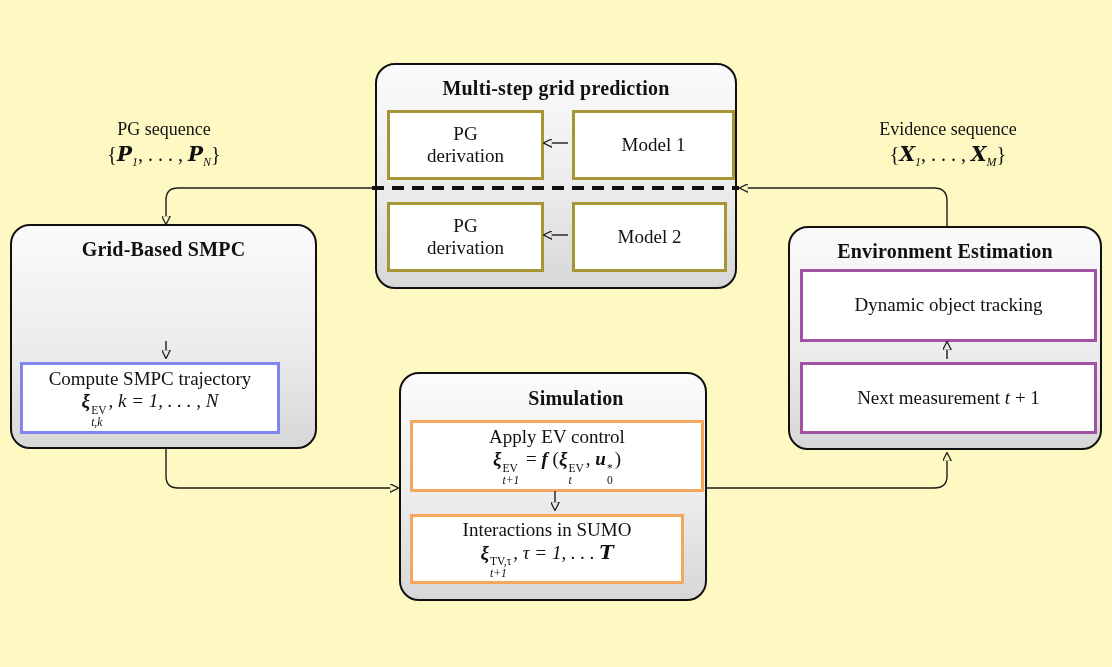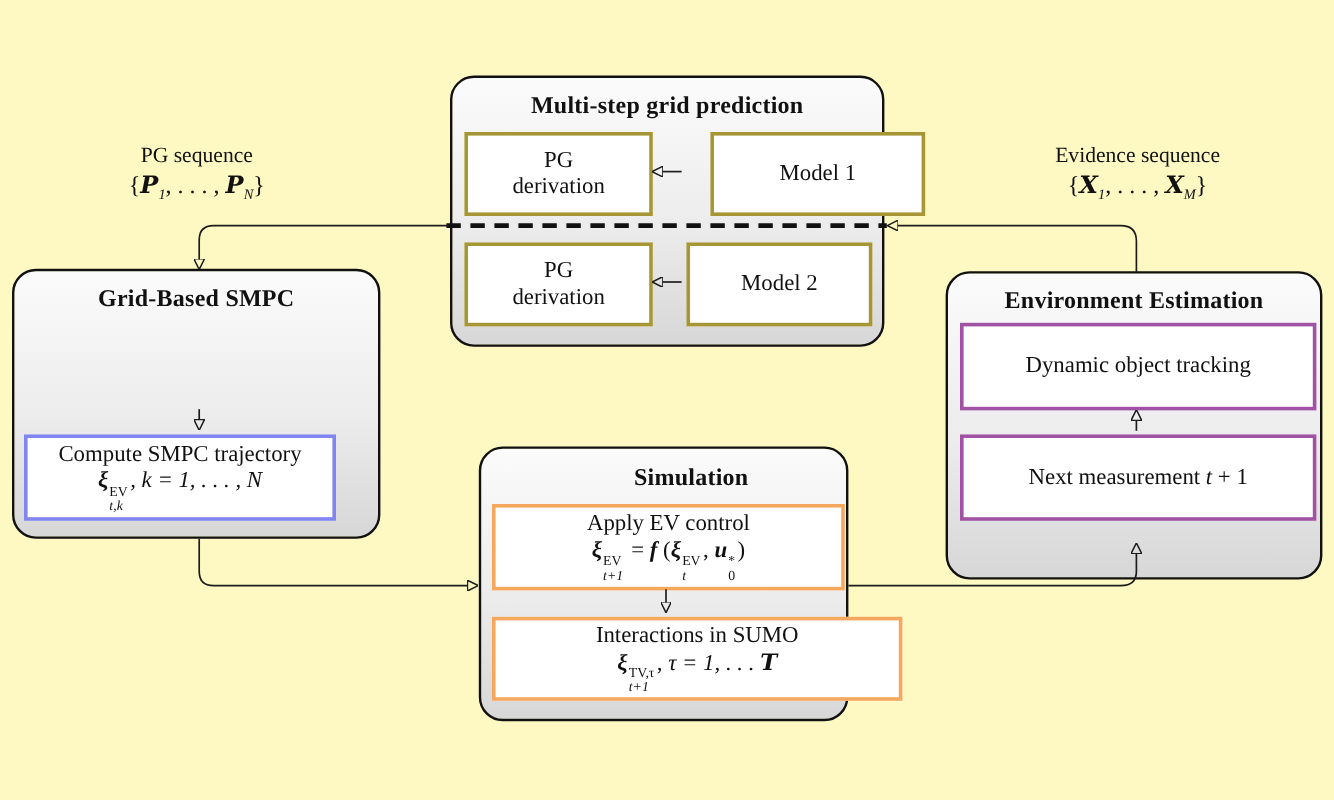--- a/index.html
+++ b/index.html
@@ -52,21 +52,21 @@
 <body>
 
 <div id="canvas">
 
   <div class="panel" style="left:375px;top:63px;width:362px;height:226px;">
     <div class="panel-title" style="top:12px;">Multi-step grid prediction</div>
     <div class="node b-olive" style="left:10px;top:45px;width:157px;height:70px;">
       <span>PG</span>
       <span>derivation</span>
     </div>
-    <div class="node b-olive" style="left:195px;top:45px;width:179px;height:70px;margin-left:20px;">
+    <div class="node b-olive" style="left:195px;top:45px;width:163px;height:70px;">
       <span>Model 1</span>
     </div>
     <div class="node b-olive" style="left:10px;top:137px;width:157px;height:70px;">
       <span>PG</span>
       <span>derivation</span>
     </div>
     <div class="node b-olive" style="left:195px;top:137px;width:155px;height:70px;">
       <span>Model 2</span>
     </div>
   </div>
@@ -77,21 +77,21 @@
       <span>Compute SMPC trajectory</span>
       <span class="mathrow">
         <span class="bi">ξ</span><span class="stk">
             <span class="sp">EV</span>
             <span class="sb">t,k</span>
           </span><span class="mi">,  k = 1, . . . , N</span>
       </span>
     </div>
   </div>
 
-  <div class="panel" style="left:788px;top:226px;width:314px;height:257px;">
+  <div class="panel" style="left:788px;top:226px;width:314px;height:224px;">
     <div class="panel-title" style="top:12px;">Environment Estimation</div>
     <div class="node b-purple" style="left:10px;top:41px;width:297px;height:73px;">
       <span>Dynamic object tracking</span>
     </div>
     <div class="node b-purple" style="left:10px;top:134px;width:297px;height:72px;">
       <span><span>Next measurement </span><span class="mi">t</span><span> + 1</span></span>
     </div>
   </div>
 
   <div class="panel" style="left:399px;top:372px;width:308px;height:229px;">
@@ -104,21 +104,21 @@
             <span class="sb">t+1</span>
           </span><span> = </span><span class="bi">f</span>&nbsp;<span>(</span><span class="bi">ξ</span><span class="stk">
             <span class="sp">EV</span>
             <span class="sb">t</span>
           </span><span>, </span><span class="bi">u</span><span class="stk">
             <span class="sp">*</span>
             <span>0</span>
           </span><span>)</span>
       </span>
     </div>
-    <div class="node b-orange" style="left:9px;top:140px;width:342px;height:70px;">
+    <div class="node b-orange" style="left:9px;top:140px;width:274px;height:70px;">
       <span>Interactions in SUMO</span>
       <span class="mathrow">
         <span class="bi">ξ</span><span class="stk">
             <span class="sp">TV,τ</span>
             <span class="sb">t+1</span>
           </span><span class="mi">,  τ = 1, . . . </span><span class="script">T</span>
       </span>
     </div>
   </div>
 

